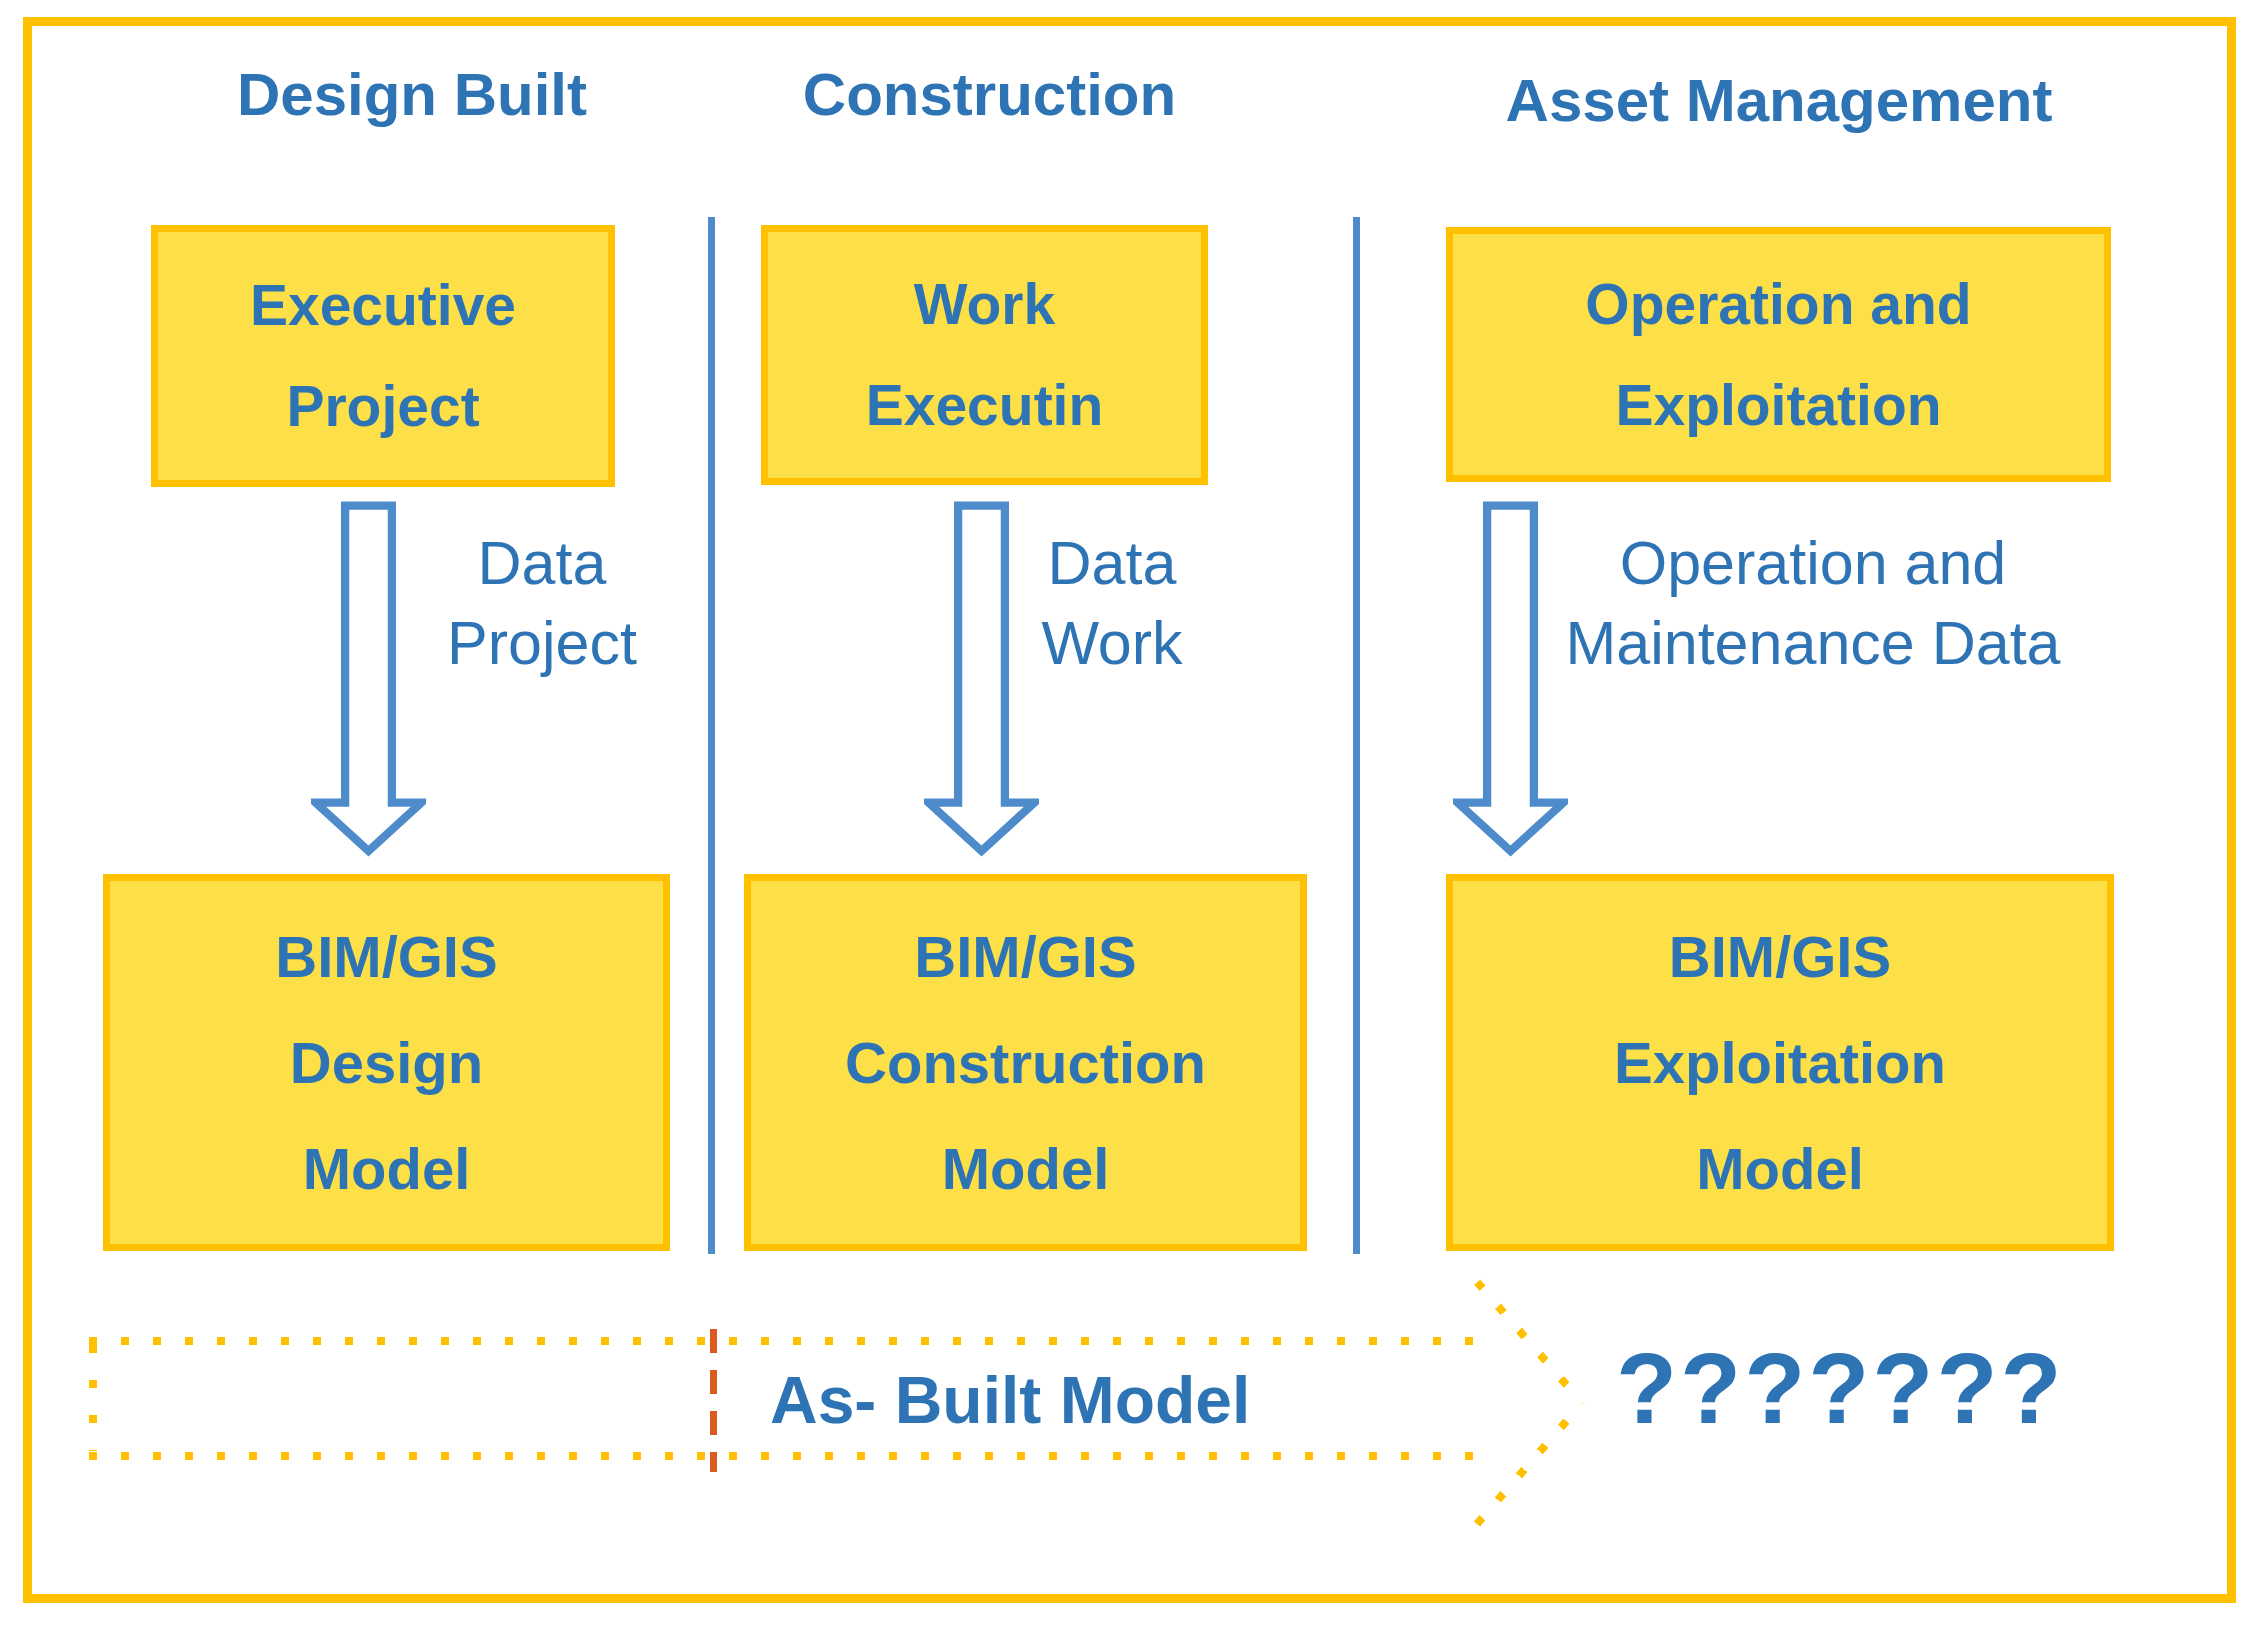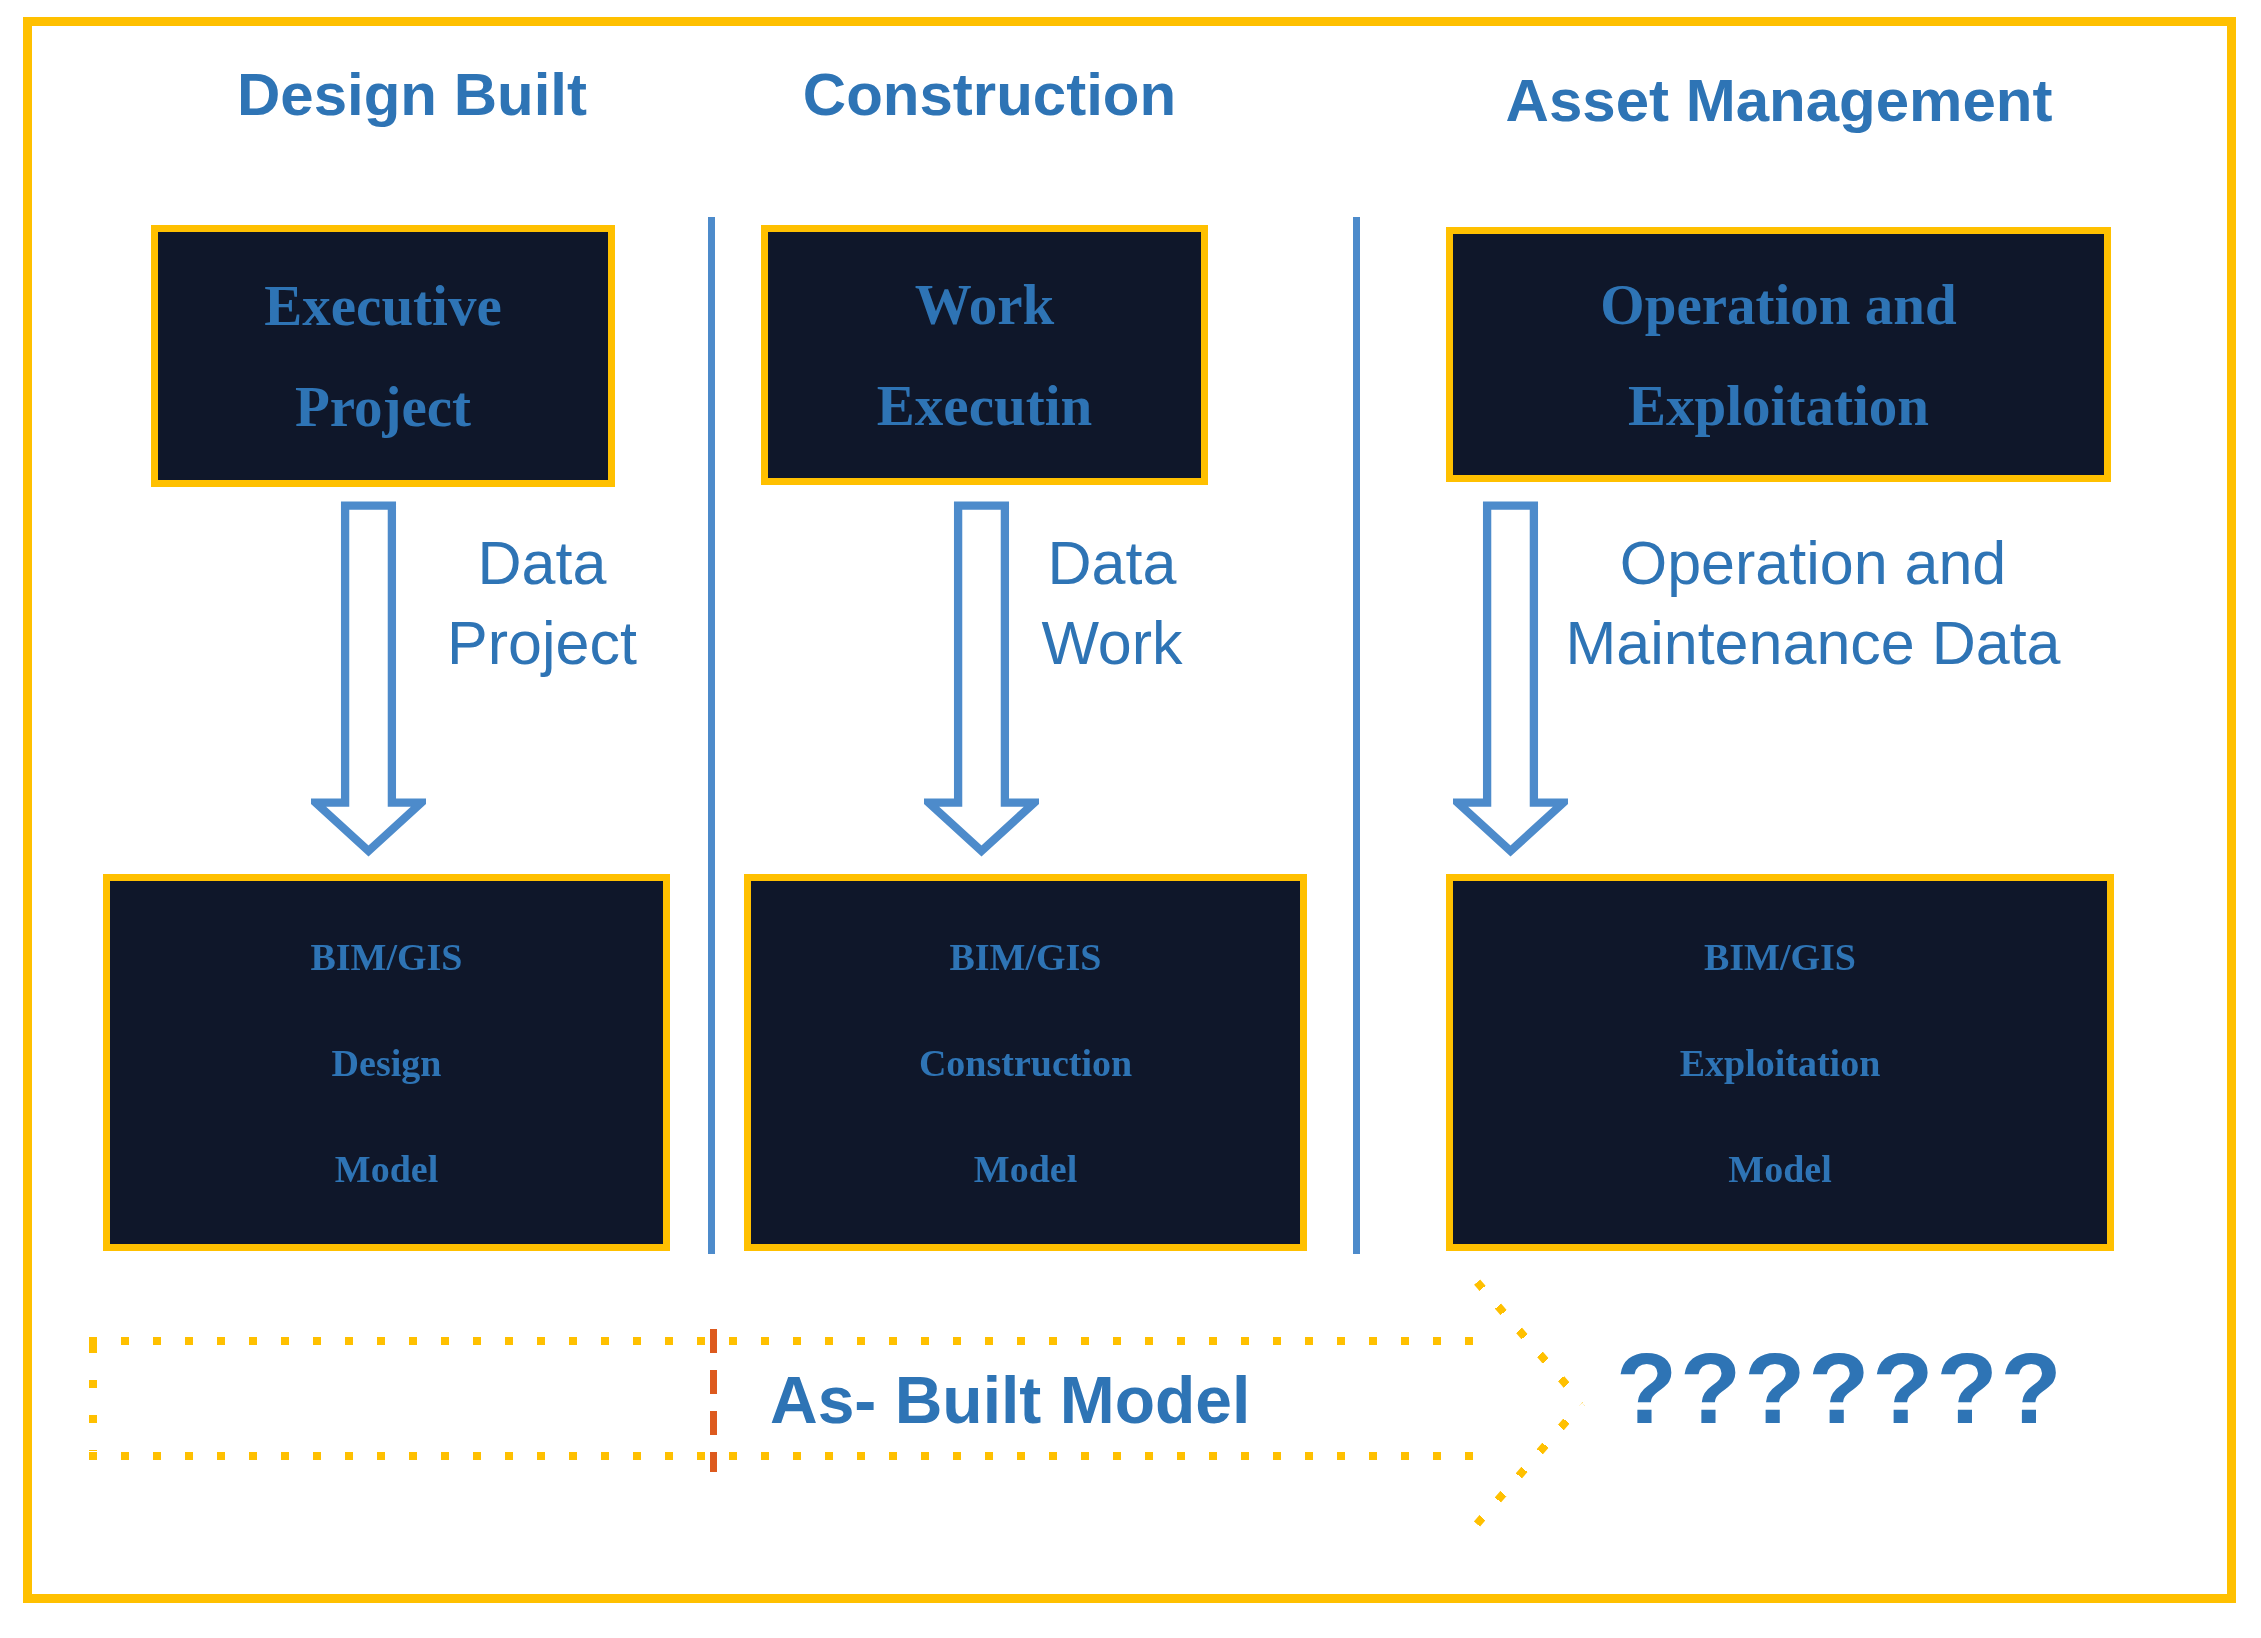--- a/index.html
+++ b/index.html
@@ -22,31 +22,31 @@
   .hdr{
     position:absolute;color:var(--blue-text);font-weight:bold;
     font-size:60px;line-height:89px;text-align:center;white-space:nowrap;
   }
   .hdr .line{display:block;}
   .hdr1{left:91px;top:50px;width:642px;}
   .hdr2{left:744px;top:50px;width:491px;}
   .hdr3{left:1439px;top:56px;width:680px;}
   
   .ybox{
-    position:absolute;border:7.6px solid var(--gold);background:#0f172a;
+    position:absolute;border:7.6px solid var(--gold);background:#fde047;
     box-sizing:border-box;display:flex;flex-direction:column;
     justify-content:center;align-items:center;text-align:right;
-    color:var(--blue-text);font-weight:bold;font-family:Liberation Serif, serif;
+    color:var(--blue-text);font-weight:bold;
   }
   .ybox .line{display:block;}
   .top-box{font-size:57px;line-height:101px;}
   .b1{left:151px;top:225px;width:464px;height:262px;}
   .b2{left:761px;top:225px;width:447px;height:260px;}
   .b3{left:1446px;top:227px;width:665px;height:255px;}
-  .bottom-box{font-size:38px;line-height:106px;}
+  .bottom-box{font-size:58px;line-height:106px;}
   .b4{left:103px;top:874px;width:567px;height:377px;}
   .b5{left:744px;top:874px;width:563px;height:377px;}
   .b6{left:1446px;top:874px;width:668px;height:377px;}
   
   .vdiv{position:absolute;width:6.8px;top:217px;height:1037px;background:var(--blue-line);}
   .vd1{left:708px;}
   .vd2{left:1353px;}
   
   .block-arrow{position:absolute;width:115px;height:356px;}
   .block-arrow polygon{fill:#fff;stroke:var(--blue-line);stroke-width:11;stroke-linejoin:miter;}

